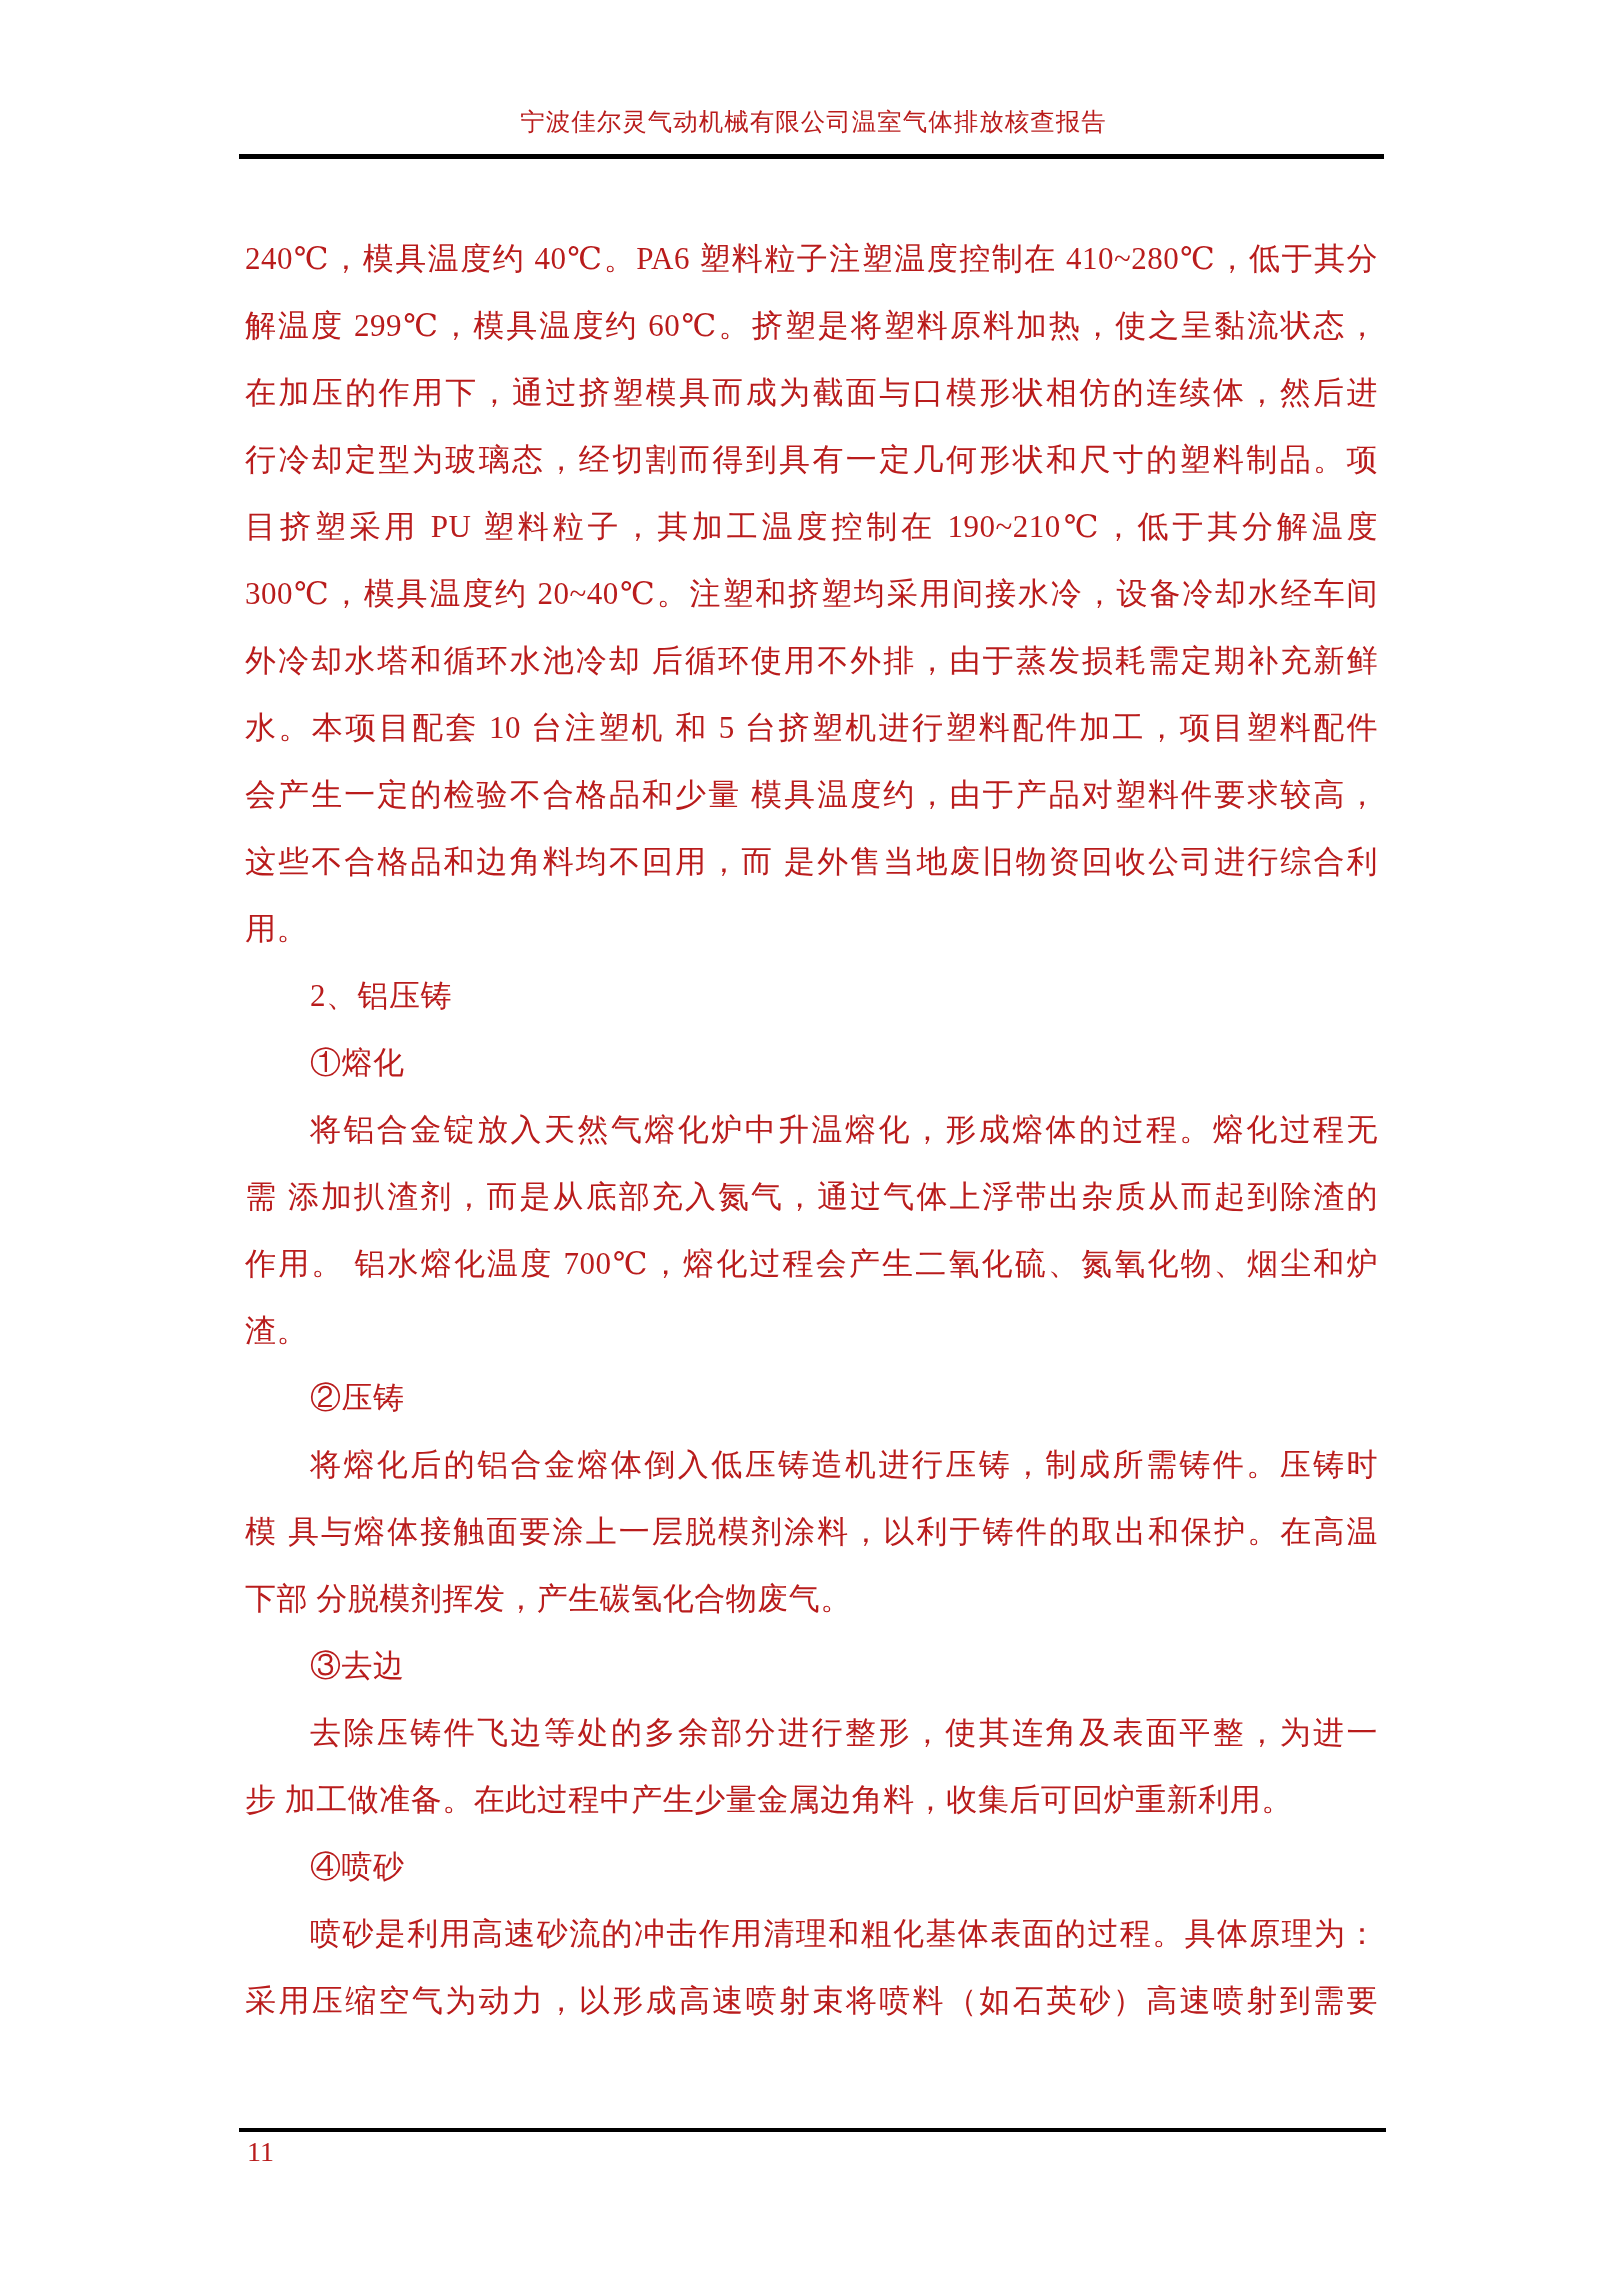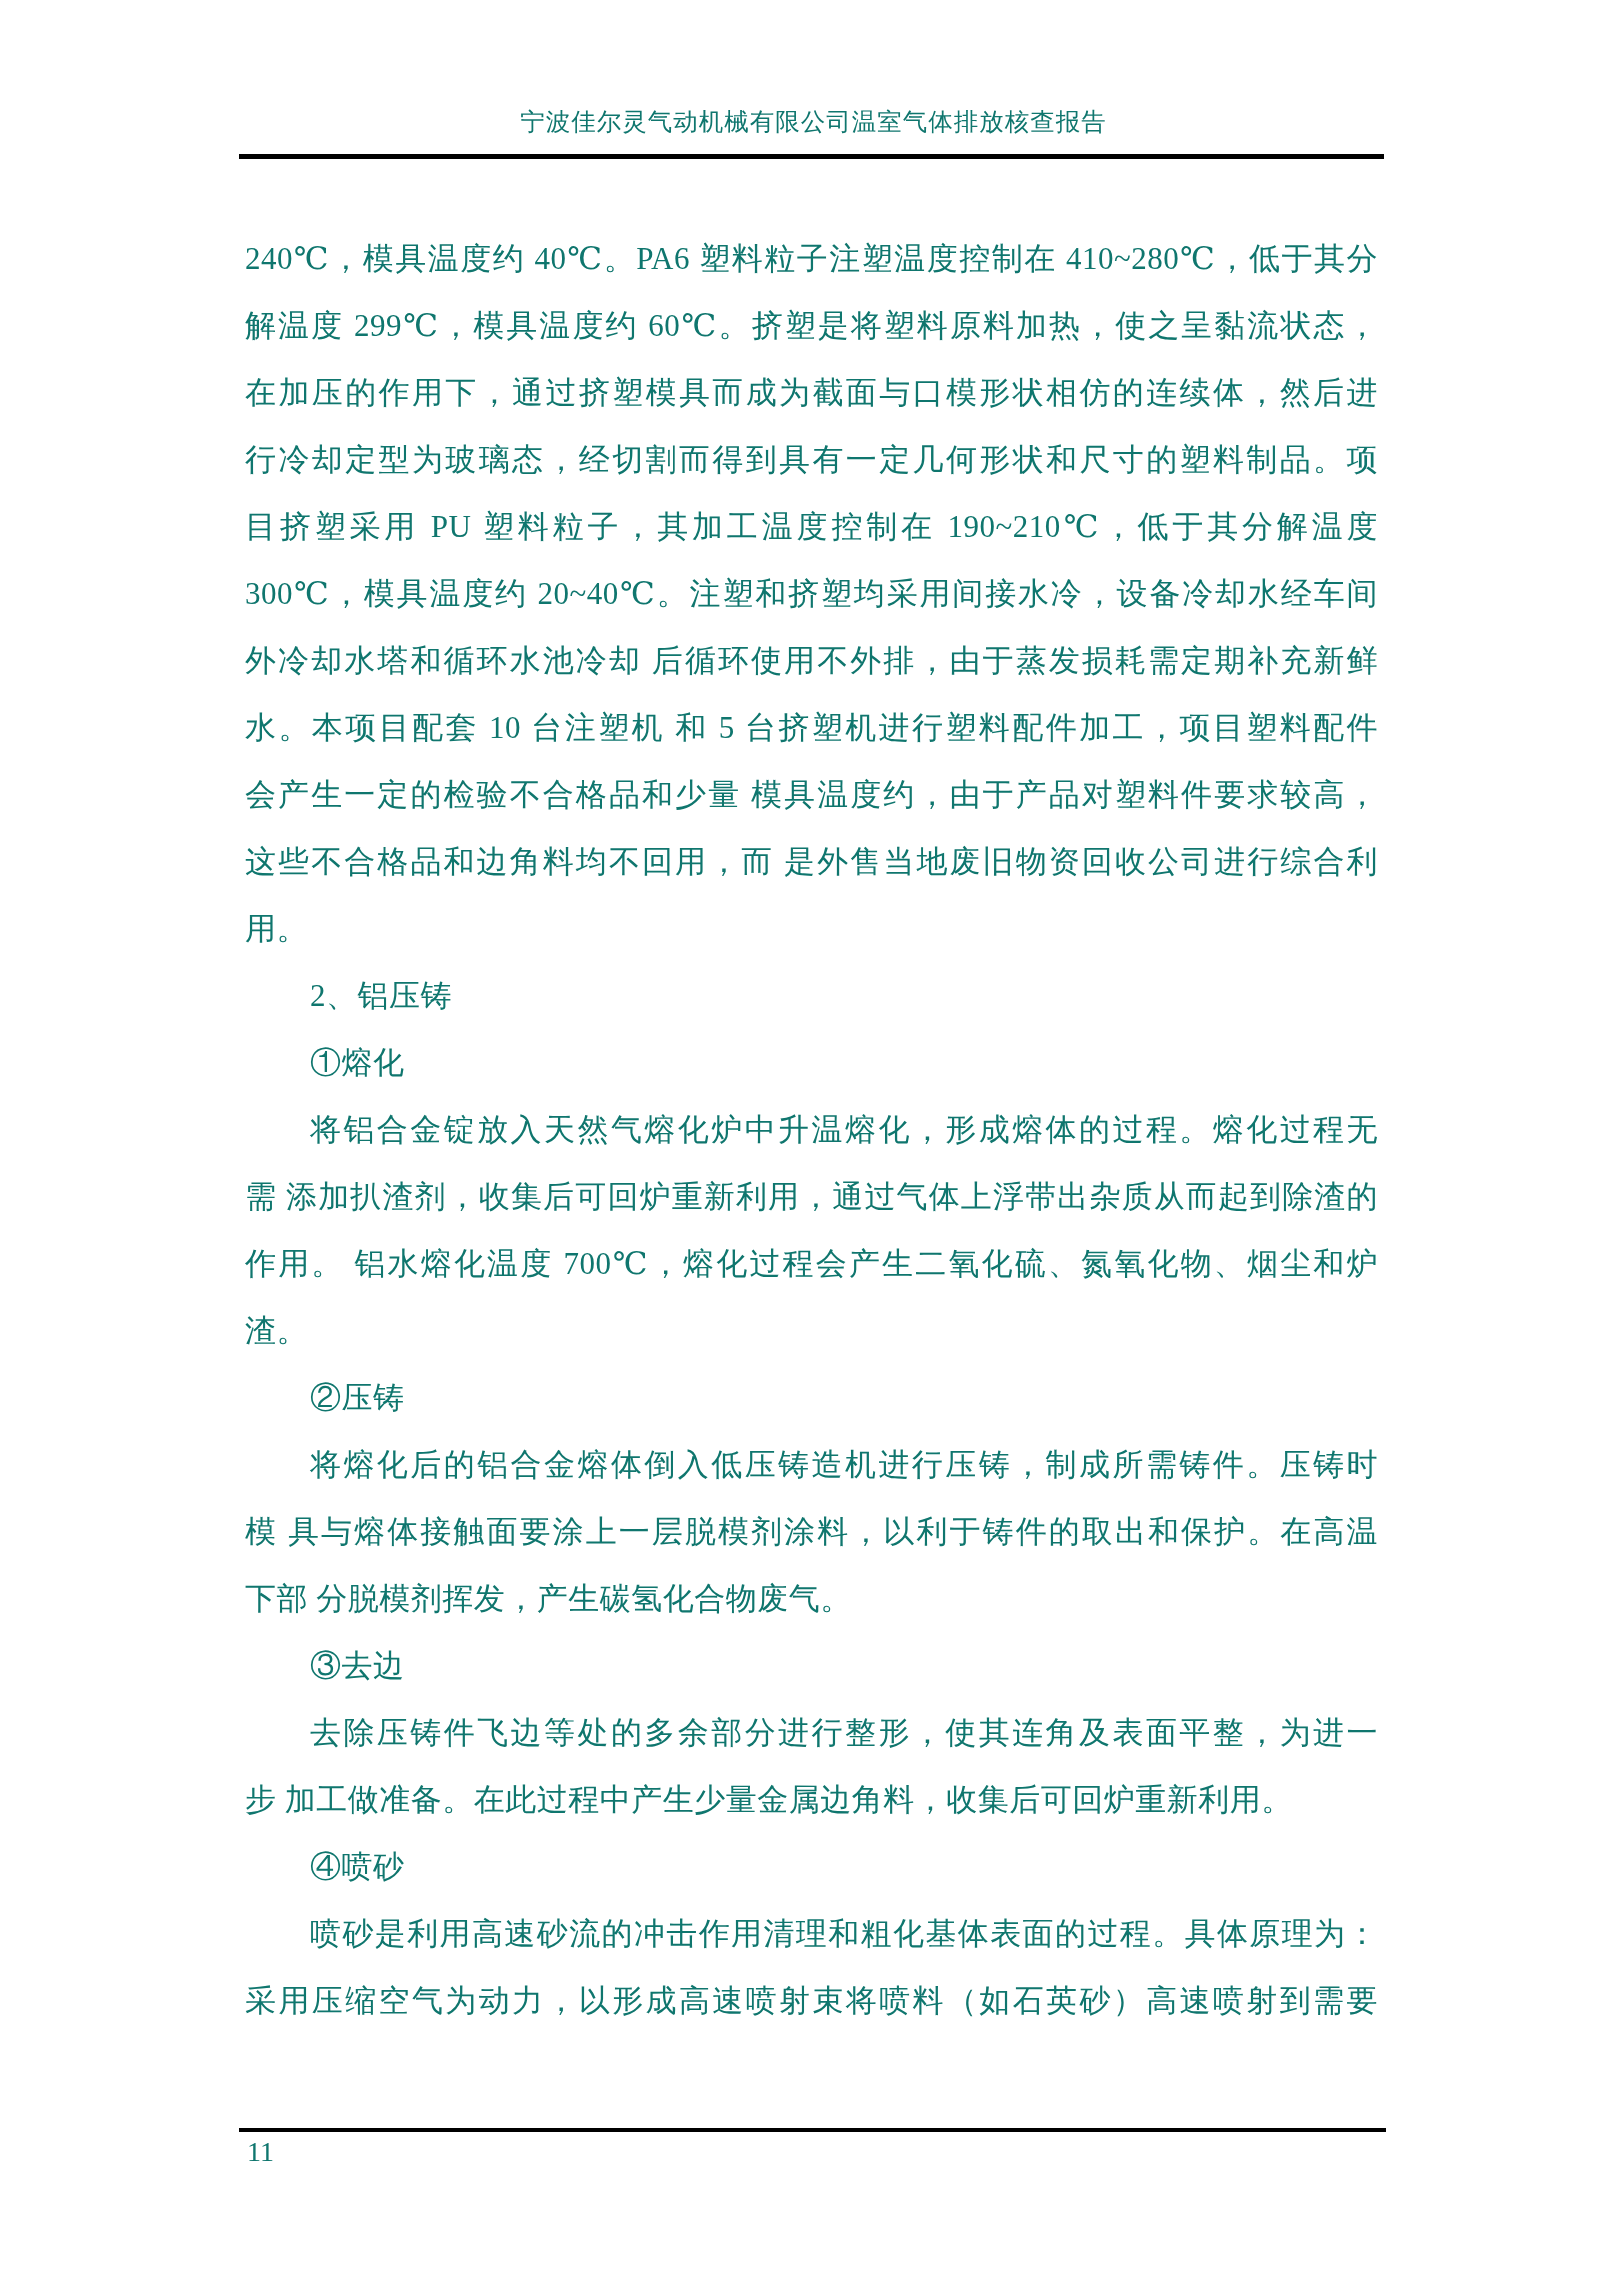--- a/index.html
+++ b/index.html
@@ -1,21 +1,21 @@
 <!DOCTYPE html>
 <html><head>
 <meta charset="utf-8">
 <style>
   html,body { margin:0; padding:0; background:#ffffff; }
   .page {
     position:relative;
     width:1621px; height:2293px;
     background:#ffffff;
     font-family:"Liberation Serif","DejaVu Serif",serif;
-    color:#0f766e;
+    color:#b91c1c;
     overflow:hidden;
   }
   .header-title {
     position:absolute; top:104px; left:245px; width:1137px;
     text-align:center;
     font-size:24.5px; line-height:35px; letter-spacing:1px;
     white-space:nowrap;
   }
   .rule { position:absolute; background:#000000; }
   .header-rule { top:154px; left:239px; width:1145px; height:4.9px; }
@@ -62,21 +62,21 @@
       <div class="line justify">目挤塑采用 PU 塑料粒子，其加工温度控制在 190~210℃，低于其分解温度</div>
       <div class="line justify">300℃，模具温度约 20~40℃。注塑和挤塑均采用间接水冷，设备冷却水经车间</div>
       <div class="line justify">外冷却水塔和循环水池冷却 后循环使用不外排，由于蒸发损耗需定期补充新鲜</div>
       <div class="line justify">水。本项目配套 10 台注塑机 和 5 台挤塑机进行塑料配件加工，项目塑料配件</div>
       <div class="line justify">会产生一定的检验不合格品和少量 模具温度约，由于产品对塑料件要求较高，</div>
       <div class="line justify">这些不合格品和边角料均不回用，而 是外售当地废旧物资回收公司进行综合利</div>
       <div class="line">用。</div>
       <div class="line indent">2、铝压铸</div>
       <div class="line indent">①熔化</div>
       <div class="line justify indent">将铝合金锭放入天然气熔化炉中升温熔化，形成熔体的过程。熔化过程无</div>
-      <div class="line justify">需 添加扒渣剂，收集后可回炉重新利用，通过气体上浮带出杂质从而起到除渣的</div>
+      <div class="line justify">需 添加扒渣剂，而是从底部充入氮气，通过气体上浮带出杂质从而起到除渣的</div>
       <div class="line justify">作用。 铝水熔化温度 700℃，熔化过程会产生二氧化硫、氮氧化物、烟尘和炉</div>
       <div class="line">渣。</div>
       <div class="line indent">②压铸</div>
       <div class="line justify indent">将熔化后的铝合金熔体倒入低压铸造机进行压铸，制成所需铸件。压铸时</div>
       <div class="line justify">模 具与熔体接触面要涂上一层脱模剂涂料，以利于铸件的取出和保护。在高温</div>
       <div class="line">下部 分脱模剂挥发，产生碳氢化合物废气。</div>
       <div class="line indent">③去边</div>
       <div class="line justify indent">去除压铸件飞边等处的多余部分进行整形，使其连角及表面平整，为进一</div>
       <div class="line">步 加工做准备。在此过程中产生少量金属边角料，收集后可回炉重新利用。</div>
       <div class="line indent">④喷砂</div>

